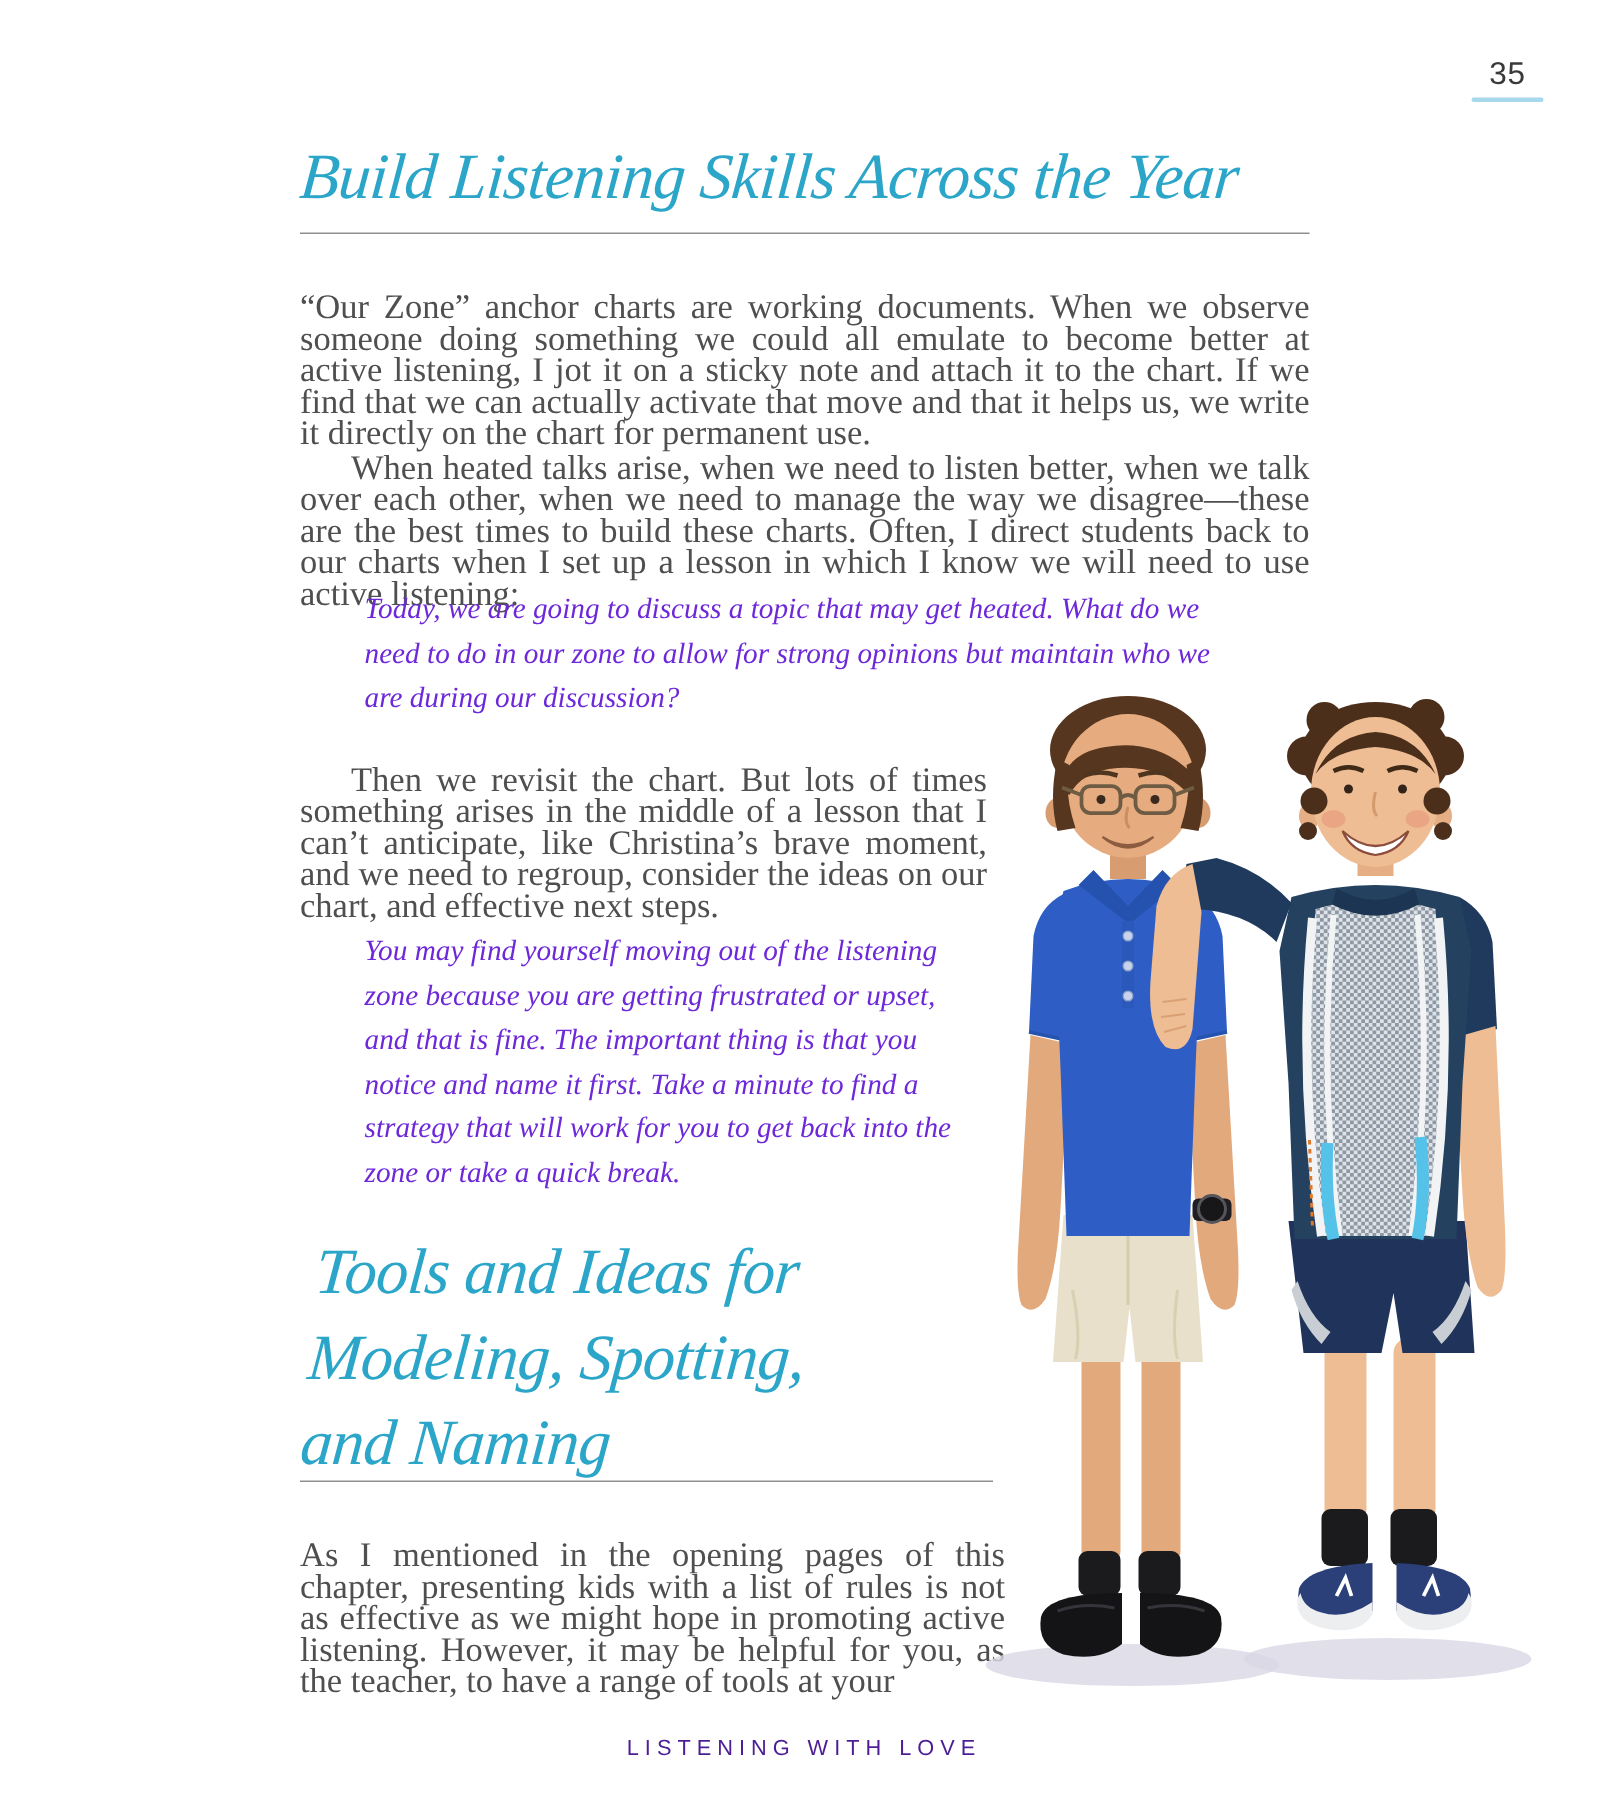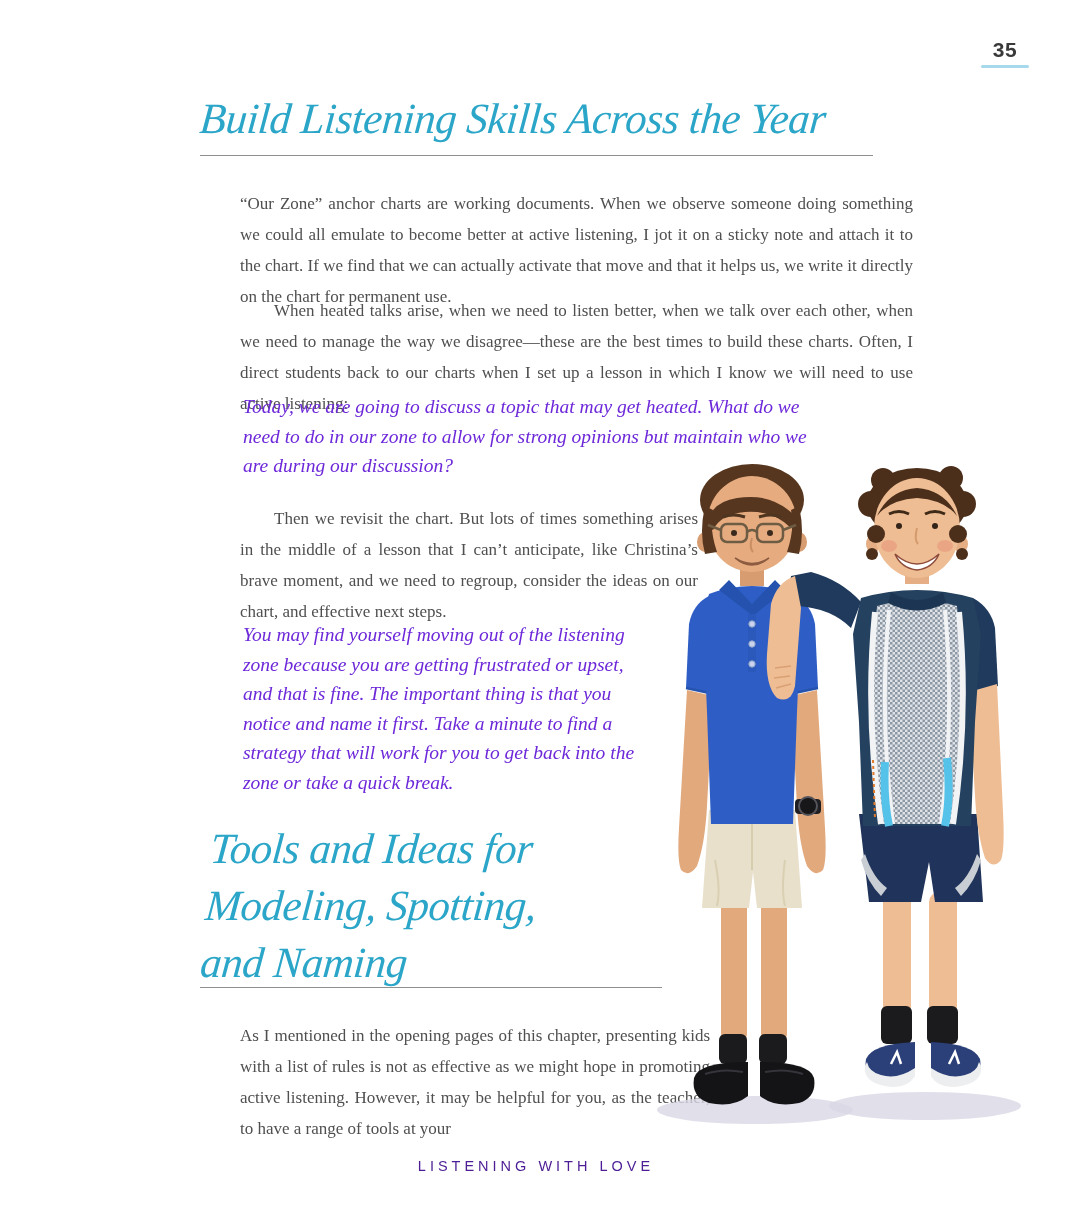--- a/index.html
+++ b/index.html
@@ -1,38 +1,38 @@
 <!DOCTYPE html>
 <html><head>
 <meta charset="utf-8">
 <style>
   html,body{margin:0;padding:0;background:#ffffff;}
   .page{position:relative;width:1072px;height:1207px;background:#ffffff;
         font-family:"Liberation Serif",serif;overflow:hidden;}
 
   
   .pagenum-wrap{position:absolute;top:38px;left:978px;width:54px;text-align:center;}
-  .pagenum{font-family:"Liberation Sans",sans-serif;font-weight:bold;
+  .pagenum{font-family:"Liberation Sans",sans-serif;font-weight:normal;
            font-size:21px;color:#3a3a3a;letter-spacing:.5px;}
   .pagenum-rule{margin:3px auto 0;height:3px;width:48px;background:#A6D9EC;border-radius:2px;}
 
   
   .script-h{position:absolute;color:#2BA6C8;font-style:italic;
             transform:skewX(-5deg);transform-origin:left bottom;
             font-family:"Liberation Serif",serif;}
   .h1{left:198px;top:94px;font-size:43px;white-space:nowrap;letter-spacing:-.5px;}
   .h2{left:198px;top:820px;font-size:43px;line-height:57px;letter-spacing:-.5px;}
 
   .rule{position:absolute;height:0;border-top:1px solid #8f8f8f;}
   .rule1{left:200px;top:155px;width:673px;}
   .rule2{left:200px;top:987px;width:462px;}
 
   
-  .body-p{position:absolute;color:#4F4F4F;font-size:17px;line-height:31px;
-          text-align:justify;margin-left:40px;}
+  .body-p{position:absolute;color:#4F4F4F;font-size:23px;line-height:21px;
+          text-align:justify;}
   .p1{left:200px;top:171px;width:673px;}
   .p2{left:200px;top:278px;width:673px;text-indent:34px;}
   .p3{left:200px;top:486px;width:458px;text-indent:34px;}
   .p4{left:200px;top:1003px;width:470px;}
 
   
   .quote{position:absolute;color:#6d28d9;font-style:italic;
          font-size:19.5px;line-height:29.6px;}
   .q1{left:243px;top:392px;width:578px;}
   .q2{left:243px;top:620px;width:392px;}

